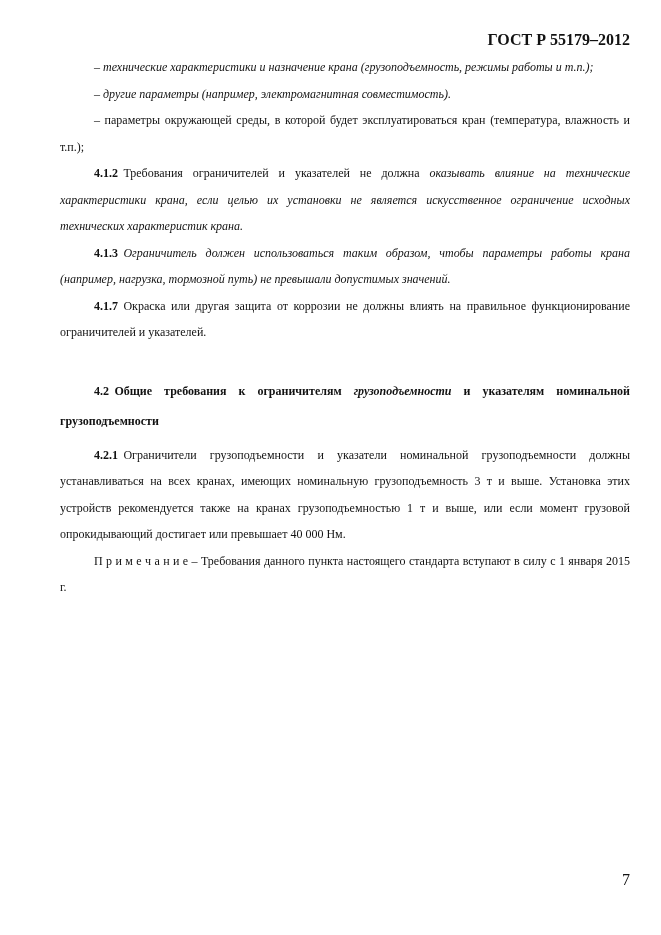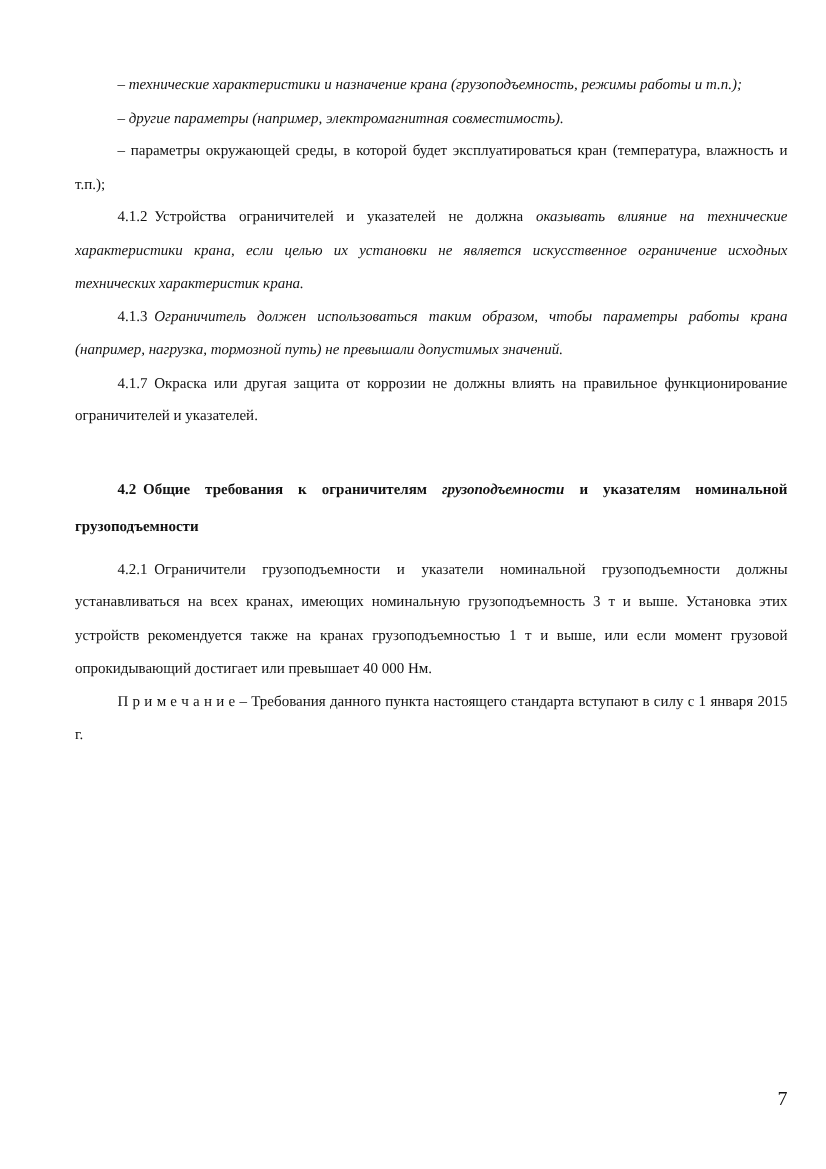--- a/index.html
+++ b/index.html
@@ -35,21 +35,21 @@
     width: 570px;
   }
   p.para {
     margin: 0;
     font-size: 12px;
     line-height: 26.5px;
     text-align: justify;
     text-indent: 34px;
   }
   .italic { font-style: italic; }
-  .clause-num { padding-right: 0.45em; }
+  .clause-num { padding-right: 0.45em; font-weight: bold; }
   p.heading {
     font-weight: bold;
     line-height: 30px;
     margin-top: 30px;
     margin-bottom: 6px;
   }
   .heading .italic { font-style: italic; font-weight: bold; }
   .page-number {
     position: absolute;
     top: 870px;
@@ -58,37 +58,40 @@
     text-align: right;
     font-size: 16px;
     line-height: 20px;
   }
 </style>
 </head>
 <body>
 
 <div class="page">
 
+  <div class="doc-header">
+    <span>ГОСТ Р 55179–2012</span>
+  </div>
 
   <div class="content">
 
     <p class="para italic">
       <span>– технические характеристики и назначение крана (грузоподъемность, режимы работы и т.п.);</span>
     </p>
 
     <p class="para italic">
       <span>– другие параметры (например, электромагнитная совместимость).</span>
     </p>
 
     <p class="para">
       <span>– параметры окружающей среды, в которой будет эксплуатироваться кран (температура, влажность и т.п.);</span>
     </p>
 
     <p class="para">
-      <span class="clause-num">4.1.2</span><span>Устройства ограничителей и указателей не должна </span><span class="italic">оказывать влияние на технические характеристики крана, если целью их установки не является искусственное ограничение исходных технических характеристик крана.</span>
+      <span class="clause-num">4.1.2</span><span>Требования ограничителей и указателей не должна </span><span class="italic">оказывать влияние на технические характеристики крана, если целью их установки не является искусственное ограничение исходных технических характеристик крана.</span>
     </p>
 
     <p class="para">
       <span class="clause-num">4.1.3</span><span class="italic">Ограничитель должен использоваться таким образом, чтобы параметры работы крана (например, нагрузка, тормозной путь) не превышали допустимых значений.</span>
     </p>
 
 
 
 
     <p class="para">

